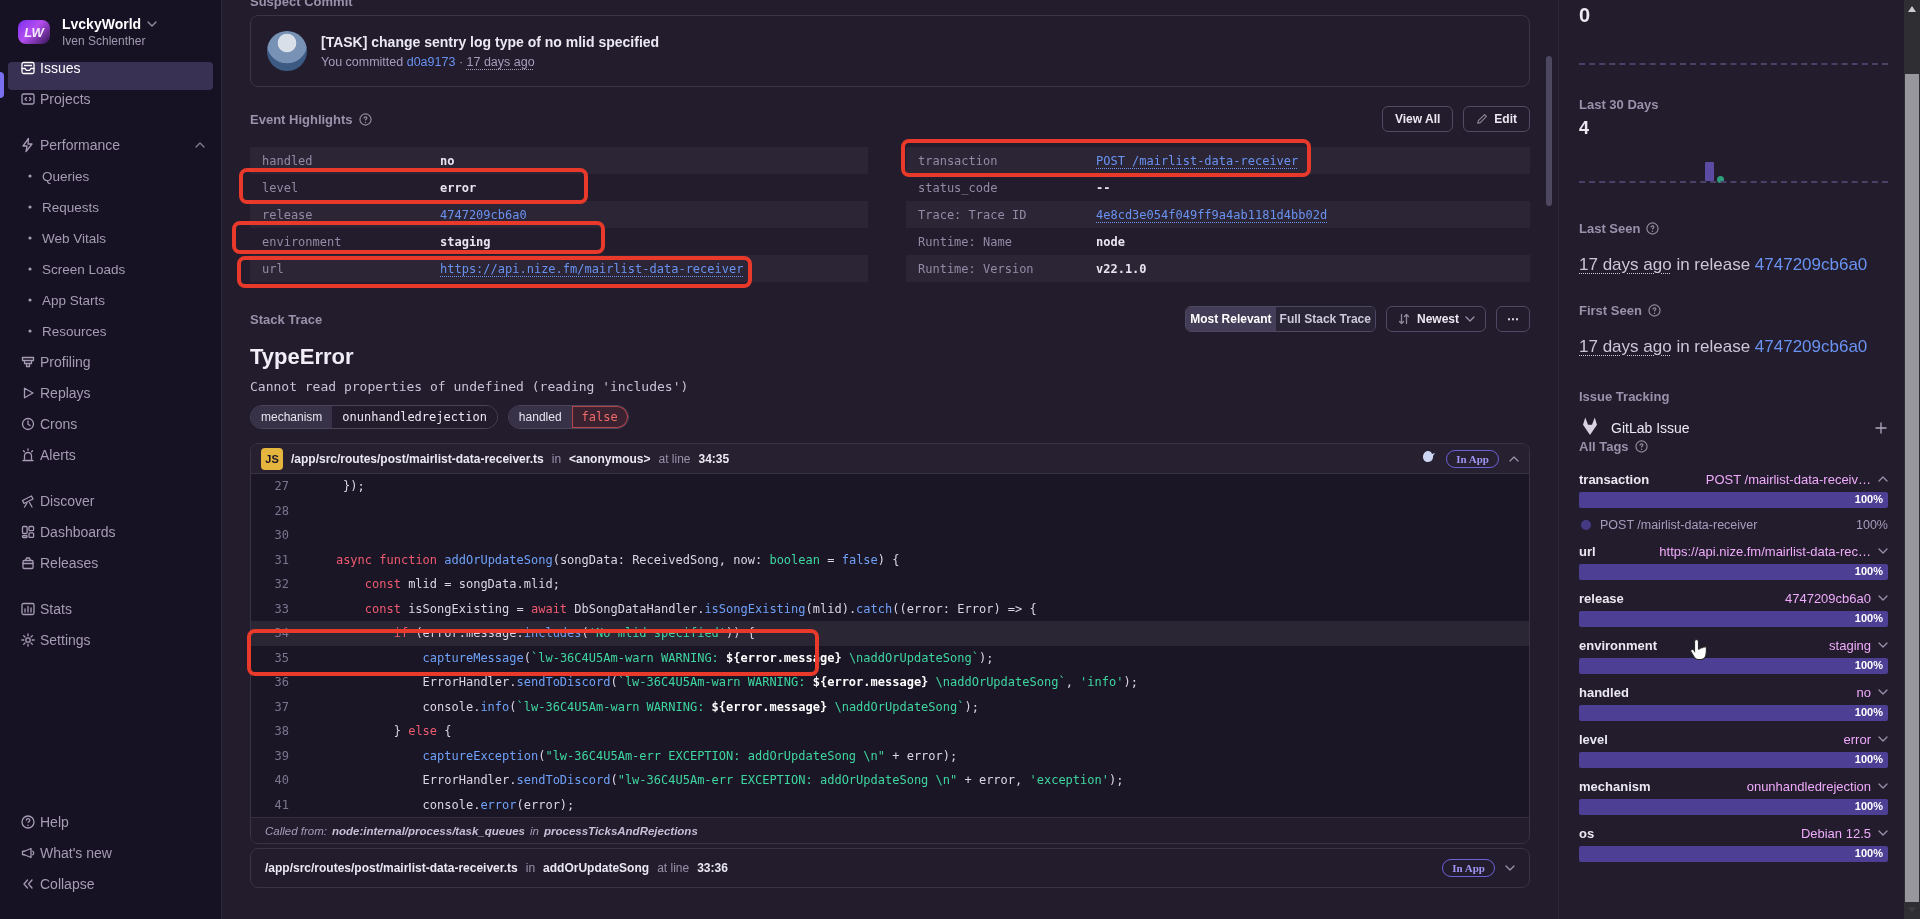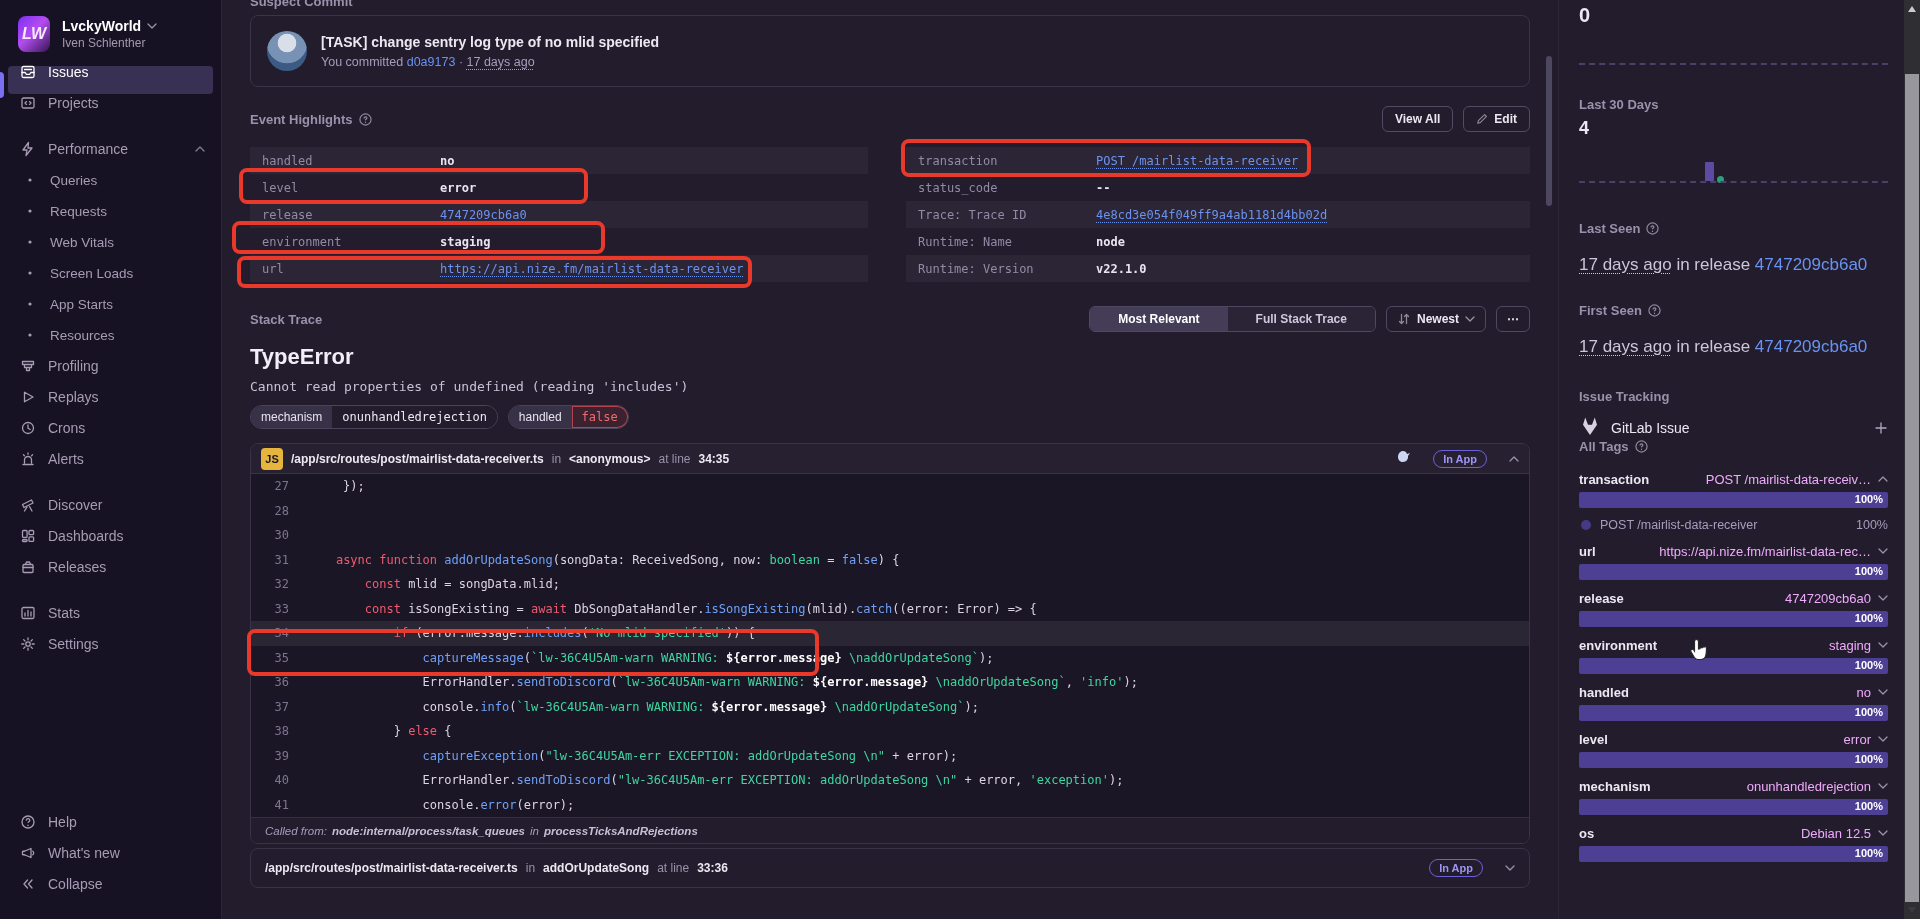--- a/index.html
+++ b/index.html
@@ -11,30 +11,30 @@
   }
   .mono { font-family:"DejaVu Sans Mono", monospace; }
 
   
   .sidebar {
     position:absolute; left:0; top:0; width:222px; height:919px;
     background:#171223; border-right:1px solid #2b2536;
   }
   .org-header { display:flex; align-items:center; gap:12px; padding:16px 14px 0 18px; }
   .org-avatar {
-    width:32px; height:36px; border-radius:8px; flex:0 0 32px;
+    width:32px; height:24px; border-radius:8px; flex:0 0 32px;
     background:linear-gradient(135deg,#7b2ff0 0%,#b44df0 45%,#331550 100%);
     display:flex; align-items:center; justify-content:center;
-    font-weight:bold; font-style:italic; font-size:16px; color:#f4ebff;
+    font-weight:bold; font-style:italic; font-size:13px; color:#f4ebff;
   }
   .org-name-row { display:flex; align-items:center; gap:6px; font-size:14px; font-weight:bold; color:#fff; }
   .org-sub { font-size:12px; color:#a299b2; margin-top:2px; }
   .nav { margin-top:14px; }
   .nav-item {
-    display:flex; align-items:center; gap:12px; height:28px; margin:0 8px 3px 8px;
+    display:flex; align-items:center; gap:4px; height:28px; margin:0 8px 3px 8px;
     padding:0 8px 16px 12px; border-radius:4px; color:#a79cb5; font-size:14px; cursor:pointer;
   }
   .nav-item .nav-icon { width:16px; height:16px; display:flex; align-items:center; justify-content:center; }
   .nav-item.active { background:#393153; color:#fff; }
   .nav-item.sub { font-size:13.5px; padding-left:14px; }
   .nav-item.gap { margin-top:18px; }
   .nav-chev { margin-left:auto; display:flex; color:#857b98; }
   .active-indicator { position:absolute; left:0; top:72px; width:4px; height:26px;
     background:var(--accent,#7a6ff0); border-radius:0 4px 4px 0; }
   .nav-bottom { position:absolute; left:0; right:0; bottom:10px; }
@@ -69,41 +69,41 @@
   .kv-table.right { width:624px; }
   .kv-row { display:flex; height:27px; align-items:center; font-size:12px; }
   .kv-table .kv-row:nth-of-type(odd) { background:rgba(255,255,255,0.045); }
   .kv-key { width:190px; padding-left:12px; color:#938ba5; font-family:"DejaVu Sans Mono",monospace; }
   .kv-val { color:#e9e4f0; font-weight:bold; font-family:"DejaVu Sans Mono",monospace; }
   .kv-val.link { color:var(--link,#6a93f1); font-weight:normal; text-decoration:underline dotted; text-underline-offset:3px; }
 
   .st-header { margin-top:24px; display:flex; align-items:center; justify-content:space-between; height:26px; }
   .st-controls { display:flex; align-items:center; gap:10px; }
   .seg-group { display:flex; border:1px solid #4f4862; border-radius:6px; overflow:hidden; height:26px; }
-  .seg { display:flex; align-items:center; padding:0 28px; font-size:12px; font-weight:bold; color:#cfc8dc; background:#2a2437; cursor:pointer; }
+  .seg { display:flex; align-items:center; padding:0 4px; font-size:12px; font-weight:bold; color:#cfc8dc; background:#2a2437; cursor:pointer; }
   .seg.active { background:#443d57; color:#fff; }
   .icon-btn { display:flex; align-items:center; gap:6px; height:26px; padding:0 10px;
     border:1px solid #4f4862; border-radius:6px; color:#ece8f2; font-size:12px; font-weight:bold; cursor:pointer; }
 
   .error-type { margin-top:12px; font-size:22px; font-weight:bold; color:#f2eef8; }
   .error-msg { margin-top:9px; font-size:13px; color:#c9c2d6; }
   .pill-row { margin-top:11px; display:flex; gap:10px; }
   .pill { display:flex; border:1px solid #4a4458; border-radius:14px; overflow:hidden; height:24px; font-size:12px; }
   .pill-label { display:flex; align-items:center; padding:0 10px; background:#383248; color:#e8e4ee; }
   .pill-value { display:flex; align-items:center; padding:0 10px; background:#221c2d; color:#ece8f2; font-family:"DejaVu Sans Mono",monospace; }
   .pill-value.false { color:#f26b6b; background:#3a2230; box-shadow:inset 0 0 0 1px #b3434d; border-radius:0 14px 14px 0; }
 
   .code-frame { margin-top:14px; border:1px solid #3a3347; border-radius:8px; overflow:hidden; }
   .frame-header { height:30px; background:#262031; border-bottom:1px solid #3a3347;
     display:flex; align-items:center; gap:8px; padding:0 10px; font-size:12px; }
   .js-badge { width:22px; height:22px; border-radius:4px; background:var(--js-badge,#e5b53e);
     color:#1b1625; font-weight:bold; font-size:11px; display:flex; align-items:center; justify-content:center; }
   .frame-path { font-weight:bold; color:#ece8f2; }
   .frame-dim { color:#9b91ab; }
-  .frame-right { margin-left:auto; display:flex; align-items:center; gap:22px; }
+  .frame-right { margin-left:auto; display:flex; align-items:center; gap:10px;font-family:Liberation Serif, serif; }
   .inapp-badge { border:1px solid #6d61d6; color:#9e95f2; border-radius:12px; font-size:11px; padding:2px 9px; font-weight:bold; }
   .chev { display:flex; color:#9b91ab; }
 
   .code-body { background:#1b1625; padding:0; }
   .code-line { display:flex; height:24.5px; line-height:24.5px; font-size:12px; font-family:"DejaVu Sans Mono",monospace; white-space:pre; }
   .code-line.hl { background:rgba(255,255,255,0.07); }
   .code-no { width:56px; text-align:right; padding-right:18px; color:#7d7590; flex:0 0 56px; }
   .tok-d { color:#dcd5e6; } .tok-k { color:var(--keyword,#ef5b70); }
   .tok-f { color:var(--func,#6ea1f7); } .tok-s { color:var(--string,#3ed6a0); }
   .tok-v { color:#ffffff; font-weight:bold; }

